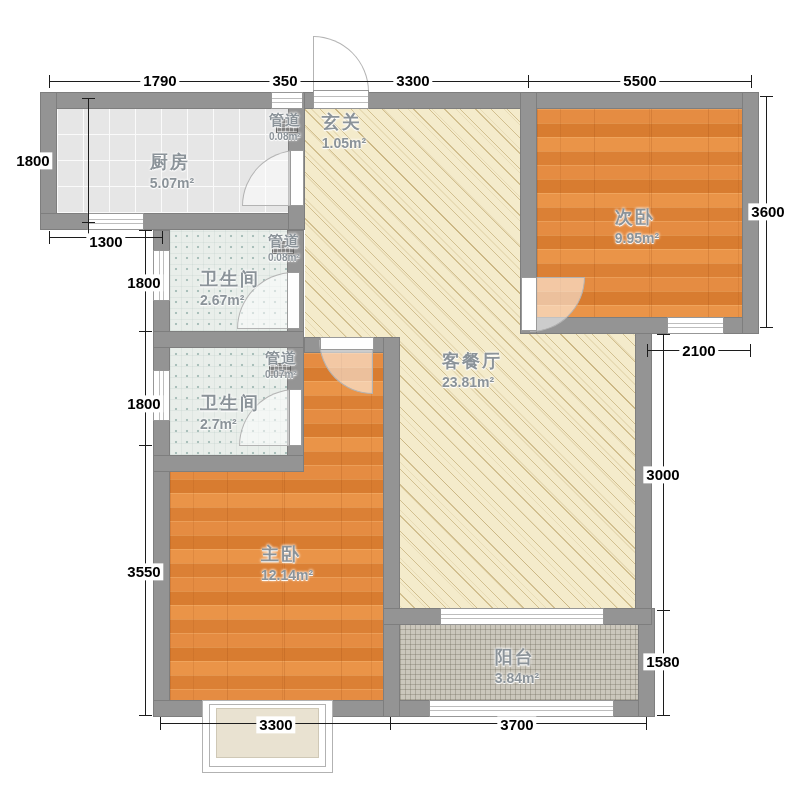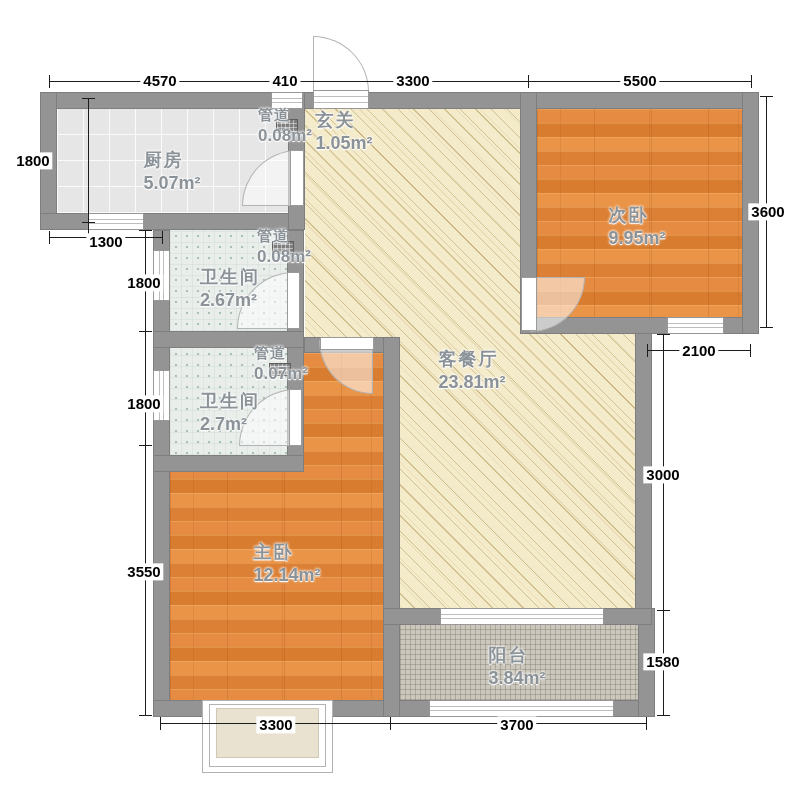--- a/index.html
+++ b/index.html
@@ -44,23 +44,23 @@
   .shaft{position:absolute;background:#7d7d7d;border:1px solid #5e5e5e;box-sizing:border-box;
     background-image:repeating-linear-gradient(0deg,rgba(255,255,255,.45) 0 1px,transparent 1px 4px),
                      repeating-linear-gradient(90deg,rgba(255,255,255,.45) 0 1px,transparent 1px 4px);}
   .bay{position:absolute;background:#fff;border:1px solid #b2b2b2;box-sizing:border-box;}
   .bay-core{position:absolute;background:#e9e2d1;border:1px solid #cfc8b6;box-sizing:border-box;}
   
   .room-label{position:absolute;transform:translate(-50%,-50%);text-align:left;color:#8b9399;
     font-weight:bold;line-height:1.3;white-space:nowrap;z-index:40;
     text-shadow:0 0 3px #fff,0 0 3px #fff,0 1px 0 rgba(255,255,255,.9);}
   .room-label .nm{font-size:18px;letter-spacing:2px;}
-  .room-label .ar{font-size:18px;}
+  .room-label .ar{font-size:14px;}
   .room-label.small .nm{font-size:15px;letter-spacing:1px;}
-  .room-label.small .ar{font-size:17px;}
+  .room-label.small .ar{font-size:10px;}
   
   .dline{position:absolute;background:#1c1c1c;z-index:50;}
   .dim-label{position:absolute;transform:translate(-50%,-50%);background:#fff;padding:0 3px;
     font-size:15px;font-weight:bold;color:#000;line-height:1.15;z-index:55;white-space:nowrap;}
 </style>
 </head>
 <body>
 
 <div class="canvas">
 
@@ -171,22 +171,22 @@
     <div class="nm">阳台</div>
     <div class="ar">3.84m²</div>
   </div>
 
   <div class="dline" style="left:49px;top:81px;width:702px;height:1px;"></div>
   <div class="dline" style="left:49px;top:75px;width:1px;height:13px;"></div>
   <div class="dline" style="left:270px;top:75px;width:1px;height:13px;"></div>
   <div class="dline" style="left:299px;top:75px;width:1px;height:13px;"></div>
   <div class="dline" style="left:528px;top:75px;width:1px;height:13px;"></div>
   <div class="dline" style="left:751px;top:75px;width:1px;height:13px;"></div>
-  <div class="dim-label" style="left:160px;top:81px;">4570</div>
-  <div class="dim-label" style="left:285px;top:81px;">410</div>
+  <div class="dim-label" style="left:160px;top:81px;">1790</div>
+  <div class="dim-label" style="left:285px;top:81px;">350</div>
   <div class="dim-label" style="left:413px;top:81px;">3300</div>
   <div class="dim-label" style="left:640px;top:81px;">5500</div>
 
   <div class="dline" style="left:88px;top:98px;width:1px;height:139px;"></div>
   <div class="dline" style="left:82px;top:98px;width:13px;height:1px;"></div>
   <div class="dline" style="left:82px;top:222px;width:13px;height:1px;"></div>
   <div class="dim-label" style="left:33px;top:161px;">1800</div>
 
   <div class="dline" style="left:49px;top:237px;width:113px;height:1px;"></div>
   <div class="dline" style="left:49px;top:231px;width:1px;height:13px;"></div>

